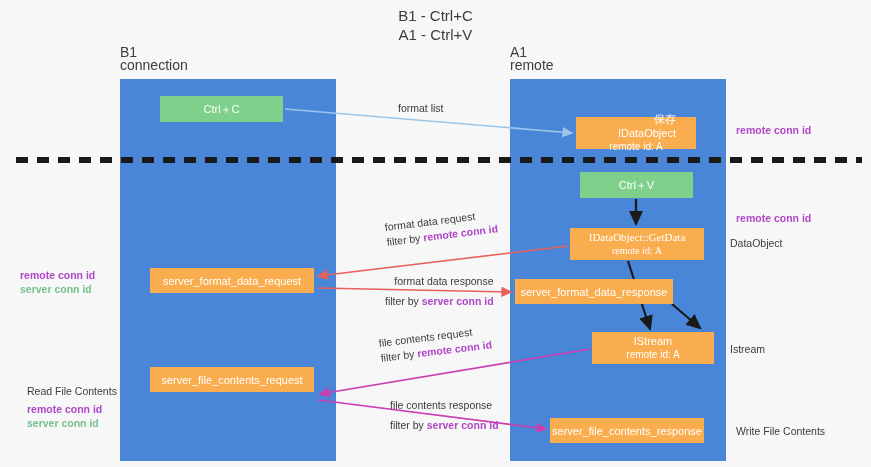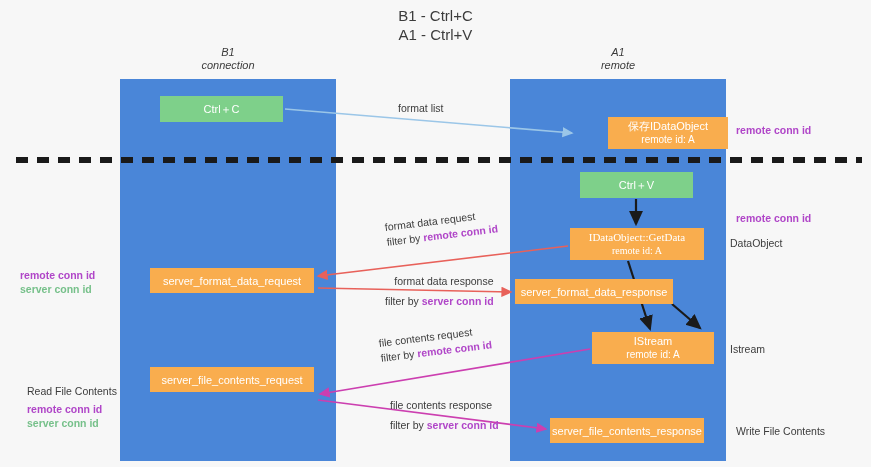--- a/index.html
+++ b/index.html
@@ -33,59 +33,57 @@
     width: 871px;
     text-align: center;
     font-size: 15px;
     color: #3c3c3c;
     line-height: 19px;
     white-space: pre-line;
   }
   
   .col-head {
     position: absolute;
-    text-align: center;
-    font-size: 11px;
+    font-size: 14px;
     color: #3c3c3c;
     line-height: 13px;
     white-space: pre-line;
-    font-style: italic;
   }
   #head-b1 { left: 120px; top: 46px; width: 216px; }
   #head-a1 { left: 510px; top: 46px; width: 216px; }
 
   
   .lane {
     position: absolute;
     background: #4a86d8;
   }
   #lane-b1 { left: 120px; top: 79px; width: 216px; height: 382px; }
   #lane-a1 { left: 510px; top: 79px; width: 216px; height: 382px; }
 
   
   .node {
     position: absolute;
     box-sizing: border-box;
     display: flex;
     flex-direction: column;
     align-items: center;
     justify-content: center;
-    text-align: left;
+    text-align: right;
     color: #ffffff;
     font-size: 11px;
     line-height: 14px;
-    padding: 2px 13px;
+    padding: 2px 20px;
   }
   .node.green { background: #7ed08a; }
   .node.orange { background: #f9ad4e; }
   .node .l2 { font-size: 10px; }
 
   #n-ctrlc  { left: 160px; top: 96px;  width: 123px; height: 26px; }
   #n-ctrlv  { left: 580px; top: 172px; width: 113px; height: 26px; }
-  #n-idataobject-save { left: 608px; top: 117px; width: 120px; height: 32px; }
+  #n-idataobject-save { left: 576px; top: 117px; width: 120px; height: 32px; }
   #n-getdata { left: 570px; top: 228px; width: 134px; height: 32px; font-family: Liberation Serif, serif; }
   #n-istream { left: 592px; top: 332px; width: 122px; height: 32px; }
   #n-sfdreq { left: 150px; top: 268px; width: 164px; height: 25px; }
   #n-sfdresp { left: 515px; top: 279px; width: 158px; height: 25px; }
   #n-sfcreq { left: 150px; top: 367px; width: 164px; height: 25px; }
   #n-sfcresp { left: 550px; top: 418px; width: 154px; height: 25px; }
 
   
   .anno {
     position: absolute;

